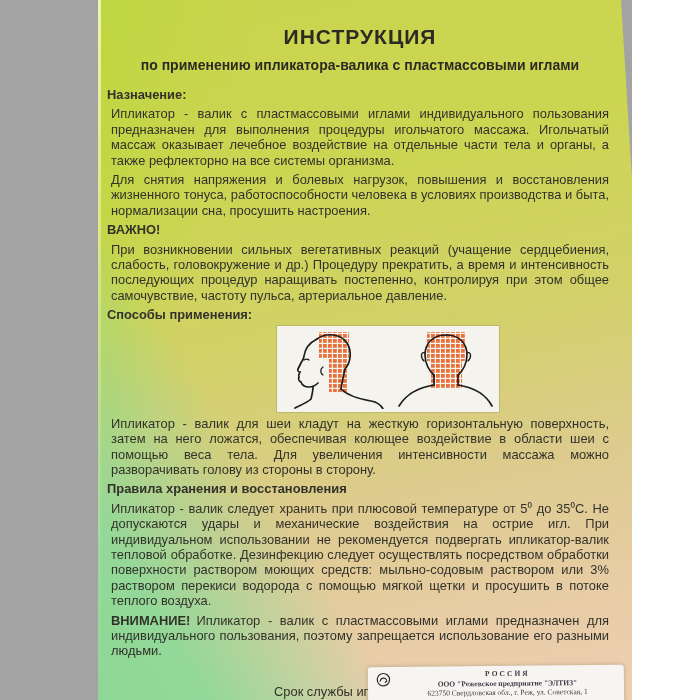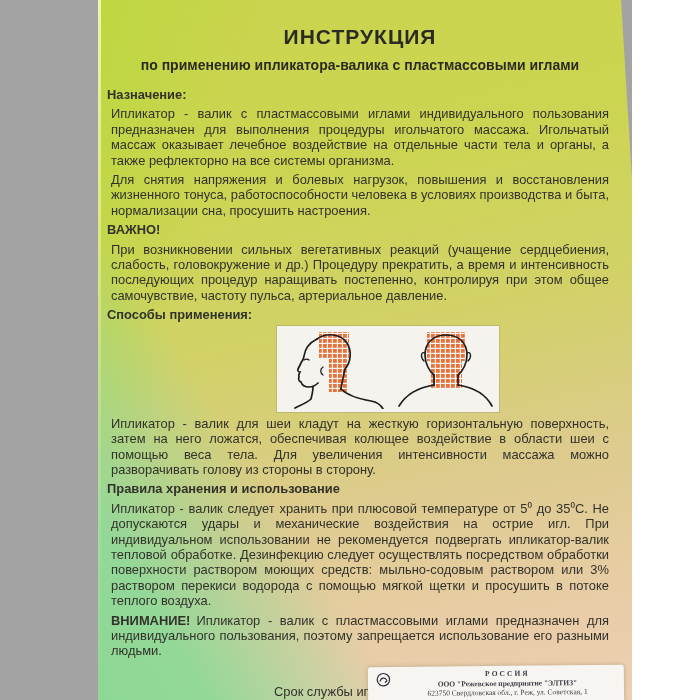--- a/index.html
+++ b/index.html
@@ -122,21 +122,21 @@
             <path d="M43,46 L43,56"></path>
             <path d="M67,46 L67,56"></path>
             <path d="M43,56 C30,58 16,64 8,77"></path>
             <path d="M67,56 C80,58 94,64 101,77"></path>
           </g>
         </svg>
       </div>
 
       <p class="b">Ипликатор  - валик для шеи кладут на жесткую горизонтальную поверхность, затем на него ложатся, обеспечивая колющее  воздействие  в  области  шеи с  помощью  веса  тела.  Для  увеличения  интенсивности  массажа  можно разворачивать голову из стороны в сторону.</p>
 
-      <div class="h">Правила хранения и использование</div>
+      <div class="h">Правила хранения и восстановления</div>
       <p class="b">Ипликатор - валик следует хранить при плюсовой температуре от 5⁰ до 35⁰С. Не допускаются  удары  и  механические  воздействия  на  острие  игл.  При индивидуальном  использовании  не  рекомендуется  подвергать ипликатор-валик тепловой обработке. Дезинфекцию следует  осуществлять  посредством  обработки  поверхности раствором моющих  средств:  мыльно-содовым раствором или 3% раствором перекиси водорода с помощью  мягкой  щетки и просушить в потоке теплого воздуха.</p>
 
       <p class="b attn"><b>ВНИМАНИЕ!</b><span>Ипликатор - валик  с  пластмассовыми  иглами  предназначен для  индивидуального  пользования, поэтому  запрещается   использование его разными людьми.</span></p>
     </div>
 
     <div class="footer-line">Срок службы ипликатора - вали</div>
   </div>
 
   <div class="mfg-label">
     <svg class="mfg-logo" width="15" height="15" viewBox="0 0 16 16">

